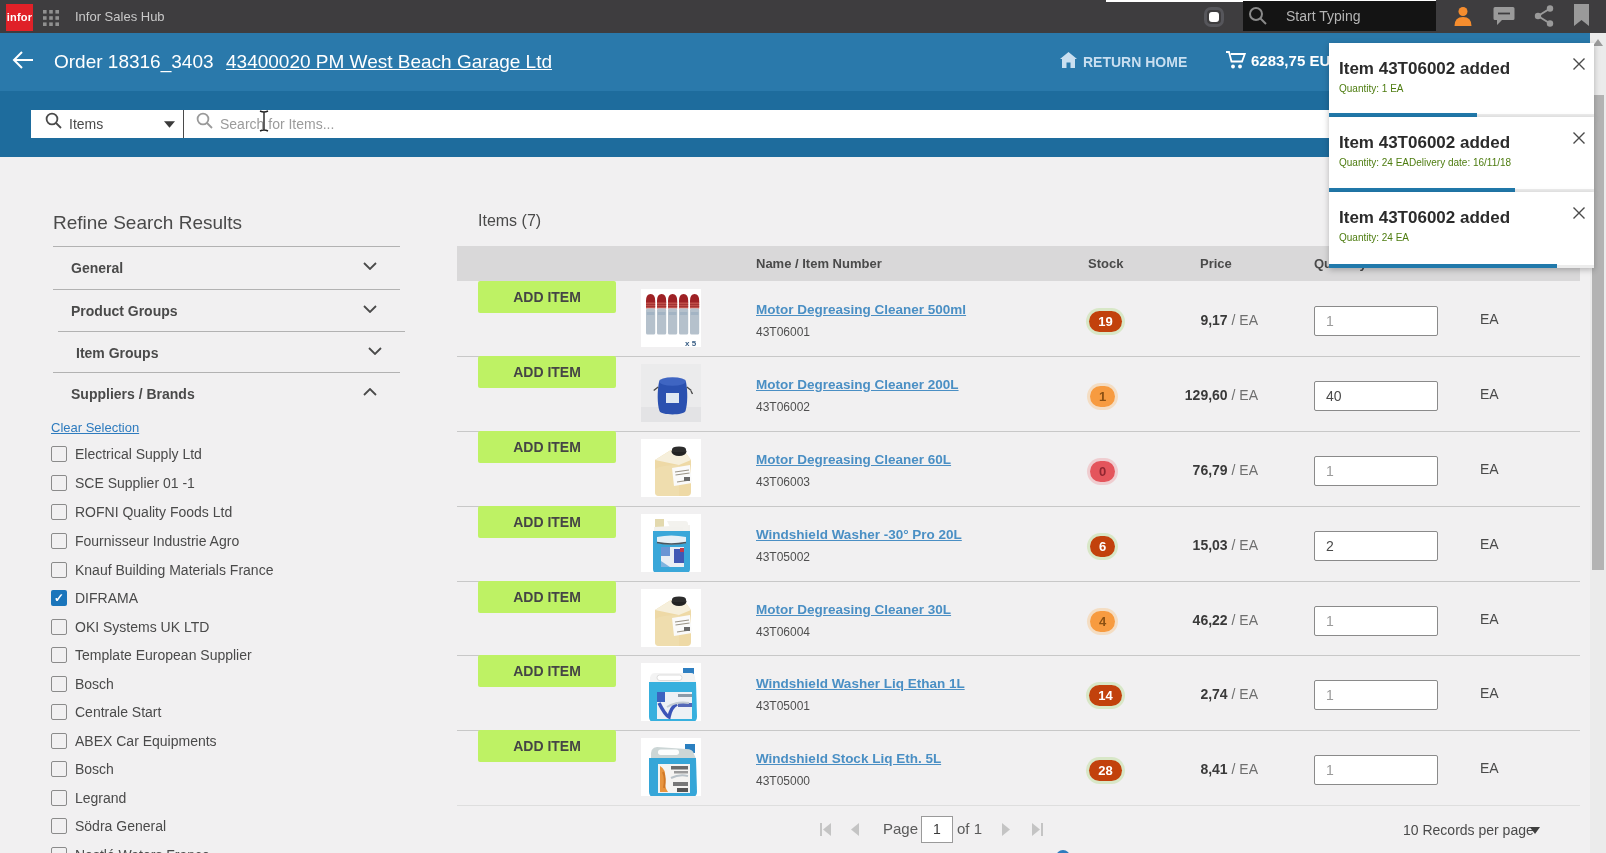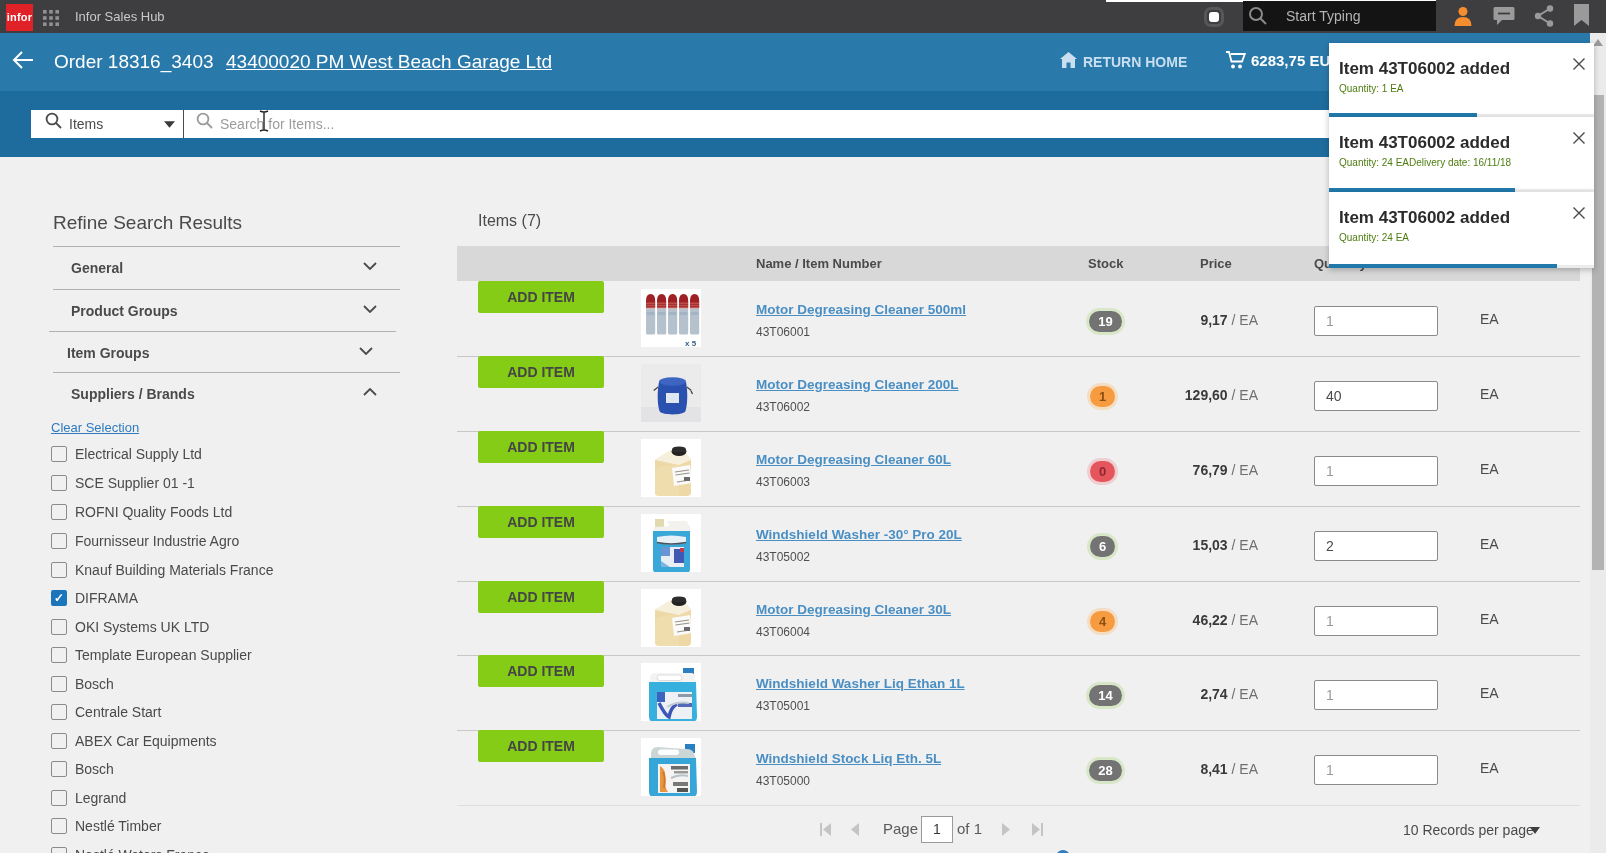--- a/index.html
+++ b/index.html
@@ -39,28 +39,28 @@
 .cb { position:absolute; left:0; top:2px; width:16px; height:16px; border:1px solid #8b8b8b; border-radius:2px; background:#f1f0f1; }
 .cbchk { position:absolute; left:0; top:2px; width:16px; height:16px; border-radius:2px; background:#1a75bb; color:#fff; font-size:12px; text-align:center; line-height:16px; font-weight:bold; }
 .cbl { position:absolute; left:24px; top:2px; font-size:14px; color:#4a4a4a; white-space:nowrap; }
 
 
 #itemstitle { position:absolute; left:478px; top:212px; font-size:16px; color:#4a4a4a; }
 #thead { position:absolute; left:457px; top:246px; width:1123px; height:35px; background:#d9d8d9; }
 .th { position:absolute; top:10px; font-size:13px; font-weight:bold; color:#4a4a4a; }
 .row { position:absolute; left:457px; width:1123px; height:75px; }
 .rowsep { position:absolute; left:457px; width:1123px; height:1px; background:#c8c8c8; }
-.additem { position:absolute; left:21px; width:126px; height:32px; background:#84cc16; border-radius:2px; text-align:center; font-size:14px; font-weight:bold; color:#454545; line-height:32px; }
+.additem { position:absolute; left:21px; width:138px; height:32px; background:#bef264; border-radius:2px; text-align:center; font-size:14px; font-weight:bold; color:#454545; line-height:32px; }
 .pimg { position:absolute; left:184px; top:8px; width:60px; height:58px; background:#fff; }
 .iname { position:absolute; left:299px; font-size:13.5px; color:#4a8fc4; text-decoration:underline; white-space:nowrap;font-weight:bold; }
 .inum { position:absolute; left:299px; font-size:12px; color:#4f4f4f; }
 .badge { position:absolute; top:30px; height:21px; border-radius:11px; text-align:center; font-size:13px; font-weight:bold; line-height:21px; }
 .b2 { left:632px; width:33px; }
 .b1 { left:633px; width:25px; }
-.bg-g { background:#737373; color:#fff; box-shadow:0 0 0 3px rgba(170,215,120,0.35); }
+.bg-g { background:#c2410c; color:#fff; box-shadow:0 0 0 3px rgba(170,215,120,0.35); }
 .bg-o { background:#f79b40; color:#8a5012; box-shadow:0 0 0 3px rgba(248,185,110,0.35); }
 .bg-r { background:#e4555c; color:#8f2731; box-shadow:0 0 0 3px rgba(235,140,145,0.35); }
 .price { position:absolute; right:322px; font-size:14px; color:#6f6f6f; white-space:nowrap; }
 .price b { color:#3a3a3a; }
 .qty { position:absolute; left:857px; width:124px; height:30px; background:#fff; border:1px solid #8a8a8a; border-radius:2px; font-size:14px; line-height:28px; padding-left:11px; }
 .ea { position:absolute; left:1023px; font-size:14px; color:#4a4a4a; }
 
 
 #pager { position:absolute; left:0; top:805px; width:1606px; height:48px; }
 .pgico { position:absolute; top:823px; }
@@ -118,21 +118,21 @@
  <svg class="chev" viewBox="0 0 14 8">
       <path d="M1 1 L7 7 L13 1" fill="none" stroke="#4a4a4a" stroke-width="1.8"></path>
     </svg>
   </div>
 <div class="accsec" style="left:53px; top:289px;">
     <span class="t">Product Groups</span>
  <svg class="chev" viewBox="0 0 14 8">
       <path d="M1 1 L7 7 L13 1" fill="none" stroke="#4a4a4a" stroke-width="1.8"></path>
     </svg>
   </div>
-<div class="accsec" style="left:49px; top:331px;">
+<div class="accsec" style="left:58px; top:331px;">
     <span class="t">Item Groups</span>
  <svg class="chev" viewBox="0 0 14 8">
       <path d="M1 1 L7 7 L13 1" fill="none" stroke="#4a4a4a" stroke-width="1.8"></path>
     </svg>
   </div>
 <div class="accsec" style="left:53px; top:372px;">
     <span class="t">Suppliers / Brands</span>
  <svg class="chev" viewBox="0 0 14 8">
       <path d="M1 7 L7 1 L13 7" fill="none" stroke="#4a4a4a" stroke-width="1.8"></path>
     </svg>
@@ -187,21 +187,21 @@
 <div class="cbrow" style="left:51px; top:759px;">
     <span class="cb"></span>
     <span class="cbl">Bosch</span>
   </div>
 <div class="cbrow" style="left:51px; top:788px;">
     <span class="cb"></span>
     <span class="cbl">Legrand</span>
   </div>
 <div class="cbrow" style="left:51px; top:816px;">
     <span class="cb"></span>
-    <span class="cbl">Nestlé Timber</span>
+    <span class="cbl">Södra General</span>
   </div>
 <div class="cbrow" style="left:51px; top:845px;">
     <span class="cb"></span>
     <span class="cbl">Nestlé Waters France</span>
   </div>
 
 <div id="itemstitle">Items (7)</div>
 <div id="thead">
   <span class="th" style="left:299px;">Name / Item Number</span>
   <span class="th" style="left:631px;">Stock</span>

